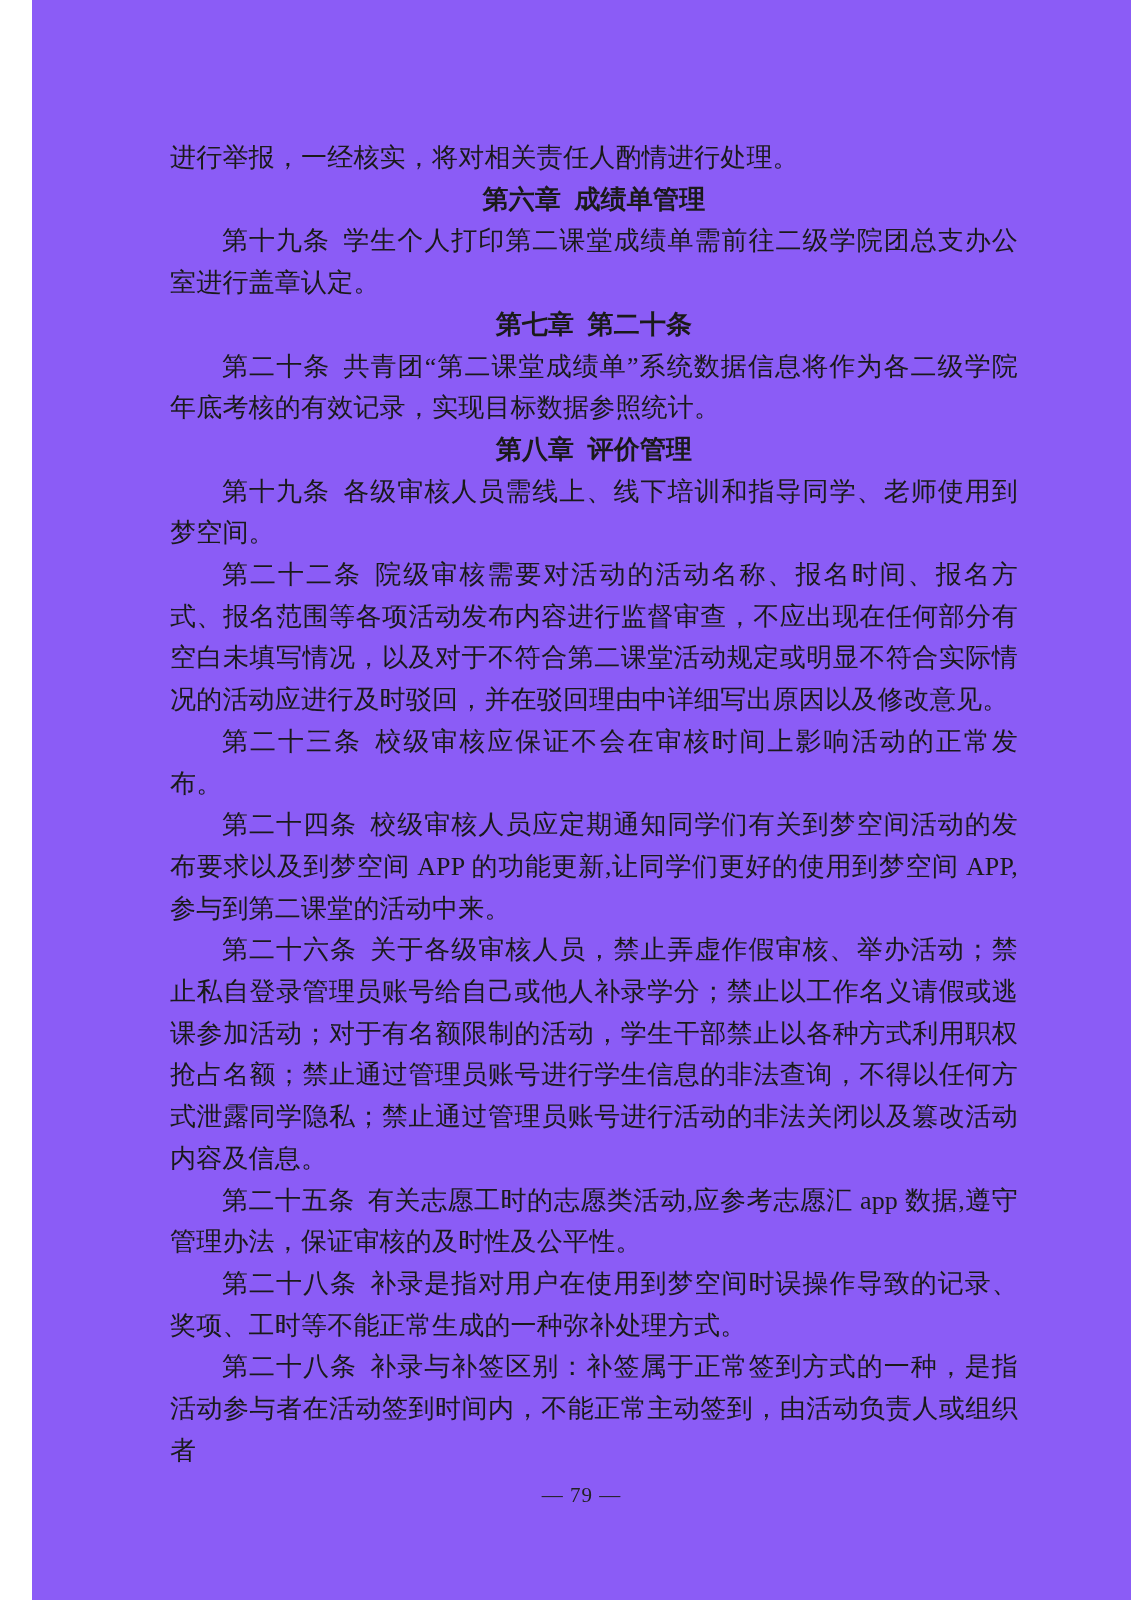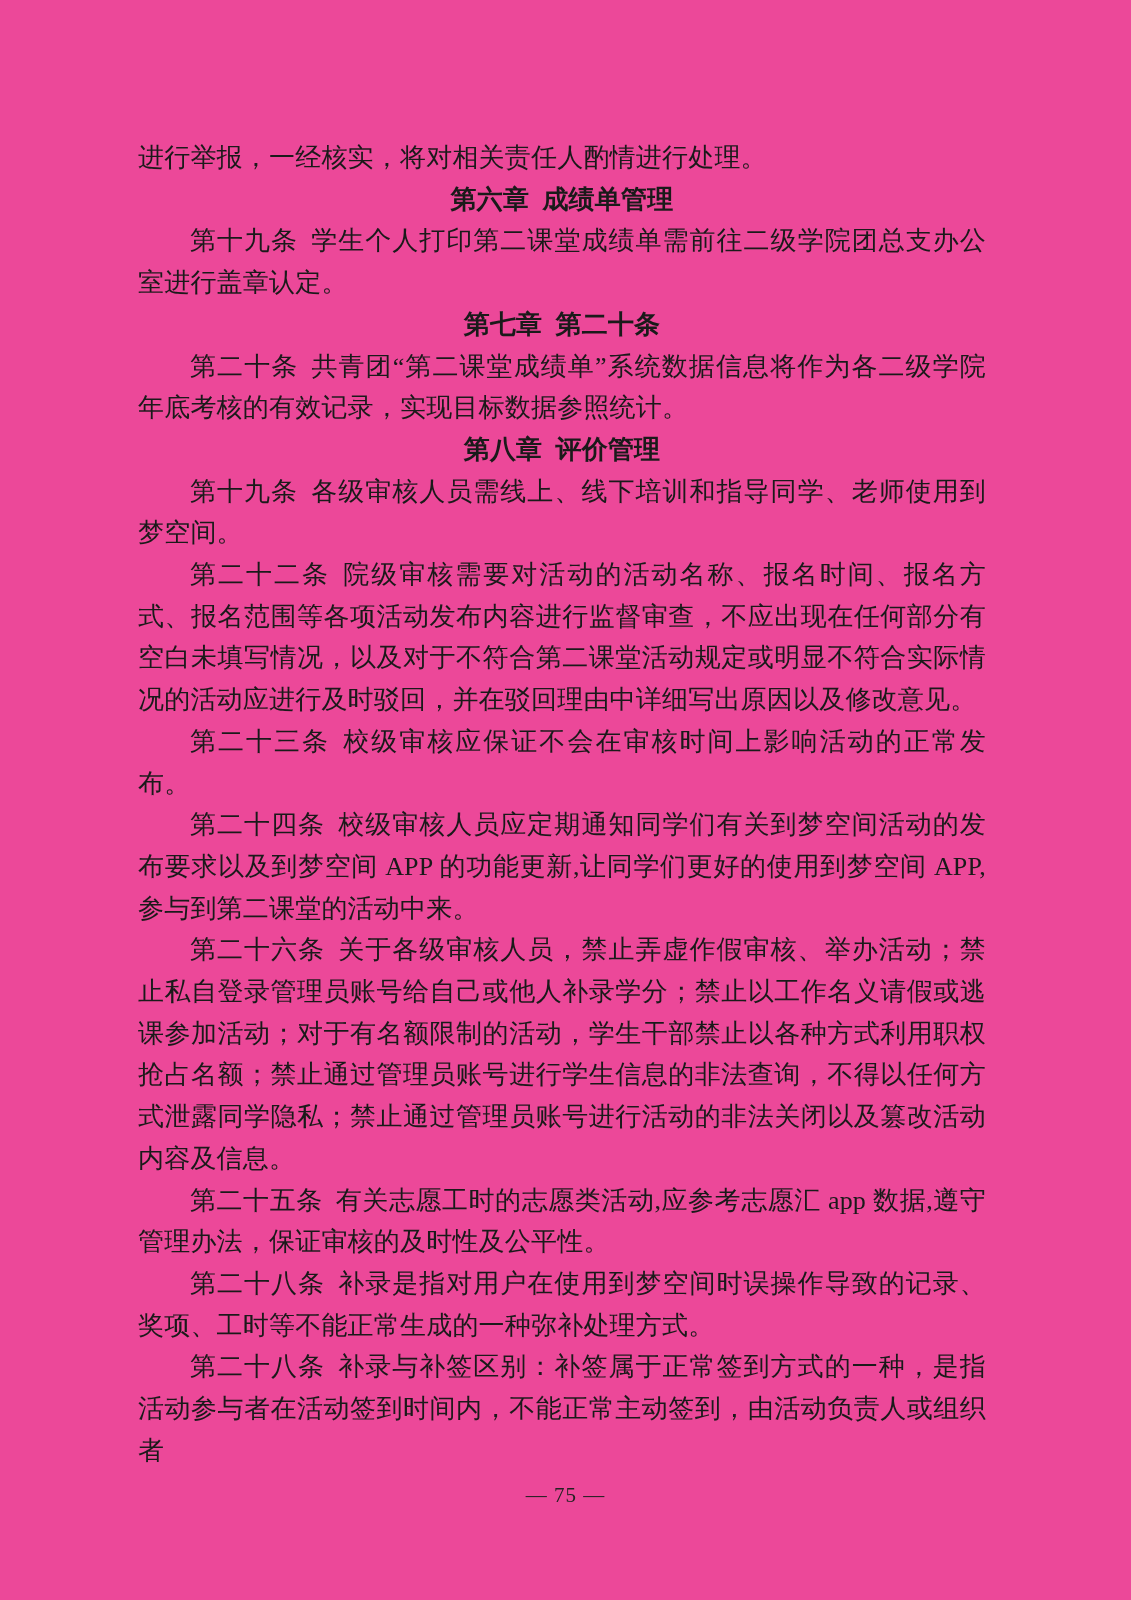--- a/index.html
+++ b/index.html
@@ -11,21 +11,22 @@
     width: 1131px;
     height: 1600px;
     position: relative;
     font-family: "Liberation Serif", "DejaVu Serif", serif;
     color: #1a1a1a;
     overflow: hidden;
   }
   .page {
     position: absolute;
     inset: 0;
-    background: #ec4899;
+    background: #8b5cf6;
+    margin-left: 32px;
   }
   .content {
     position: absolute;
     left: 138px;
     top: 137px;
     width: 848px;
     font-size: 26px;
     line-height: 41.7px;
     text-align: justify;
     text-justify: inter-ideograph;
@@ -94,14 +95,14 @@
 
     <p class="article"><span class="lbl">第二十五条</span><span>有关志愿工时的志愿类活动,应参考志愿汇 app 数据,遵守管理办法，保证审核的及时性及公平性。</span></p>
 
 
     <p class="article"><span class="lbl">第二十八条</span><span>补录是指对用户在使用到梦空间时误操作导致的记录、奖项、工时等不能正常生成的一种弥补处理方式。</span></p>
 
     <p class="article"><span class="lbl">第二十八条</span><span>补录与补签区别：补签属于正常签到方式的一种，是指活动参与者在活动签到时间内，不能正常主动签到，由活动负责人或组织者</span></p>
 
   </div>
 
-  <div class="footer">— 75 —</div>
+  <div class="footer">— 79 —</div>
 </div>
 
 </body></html>

